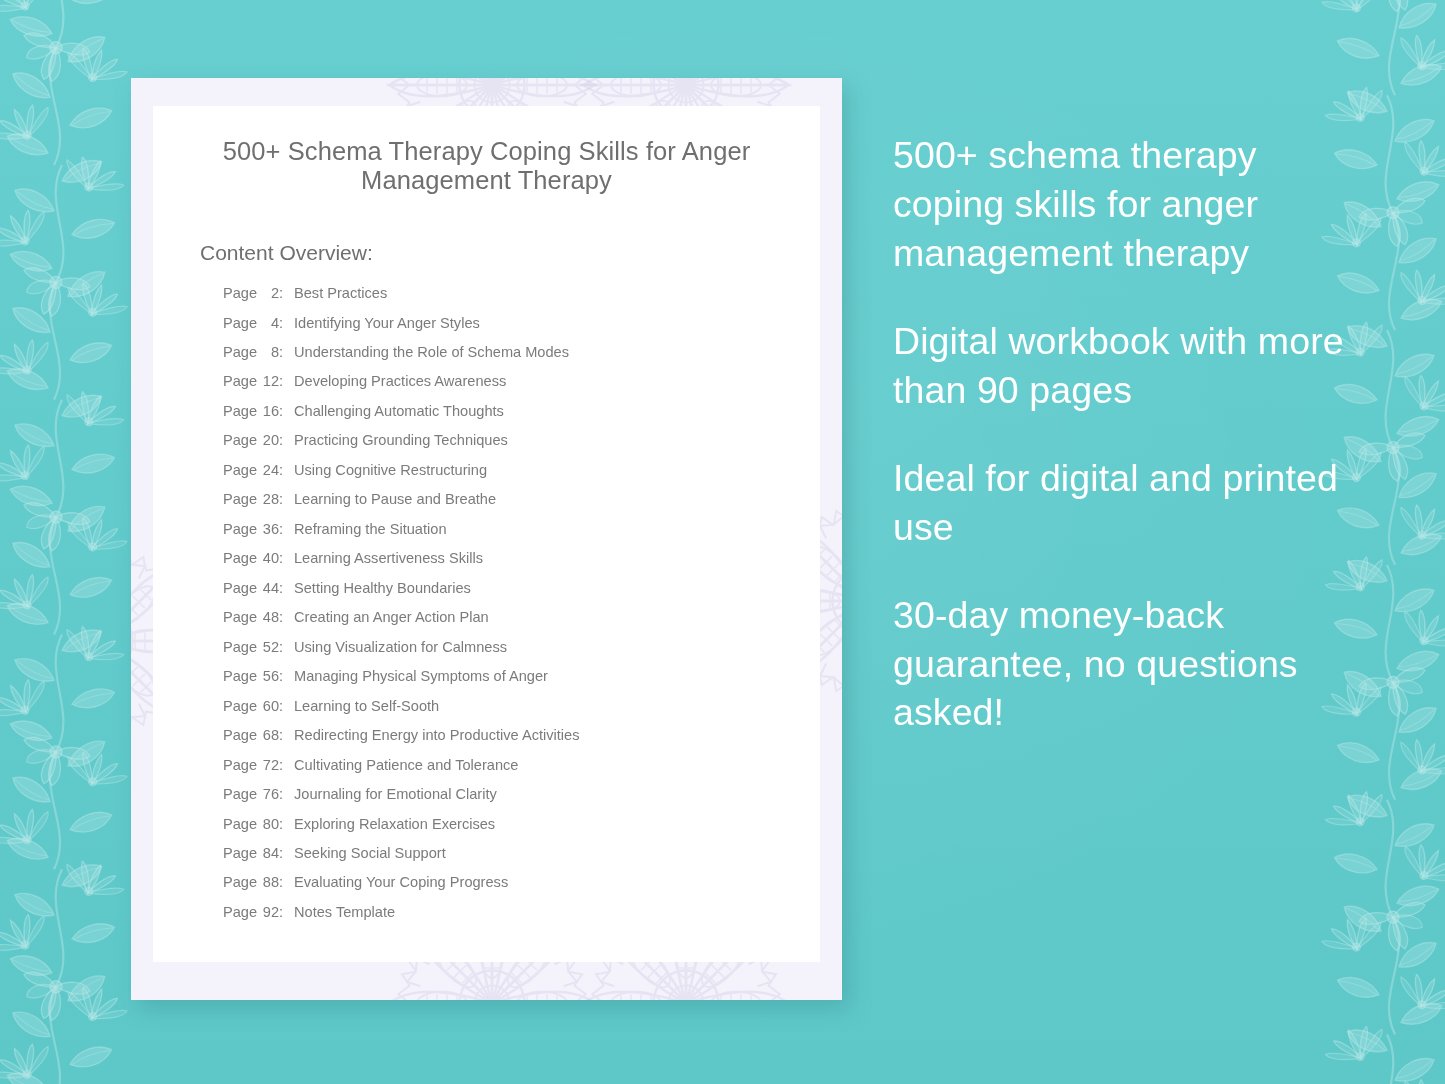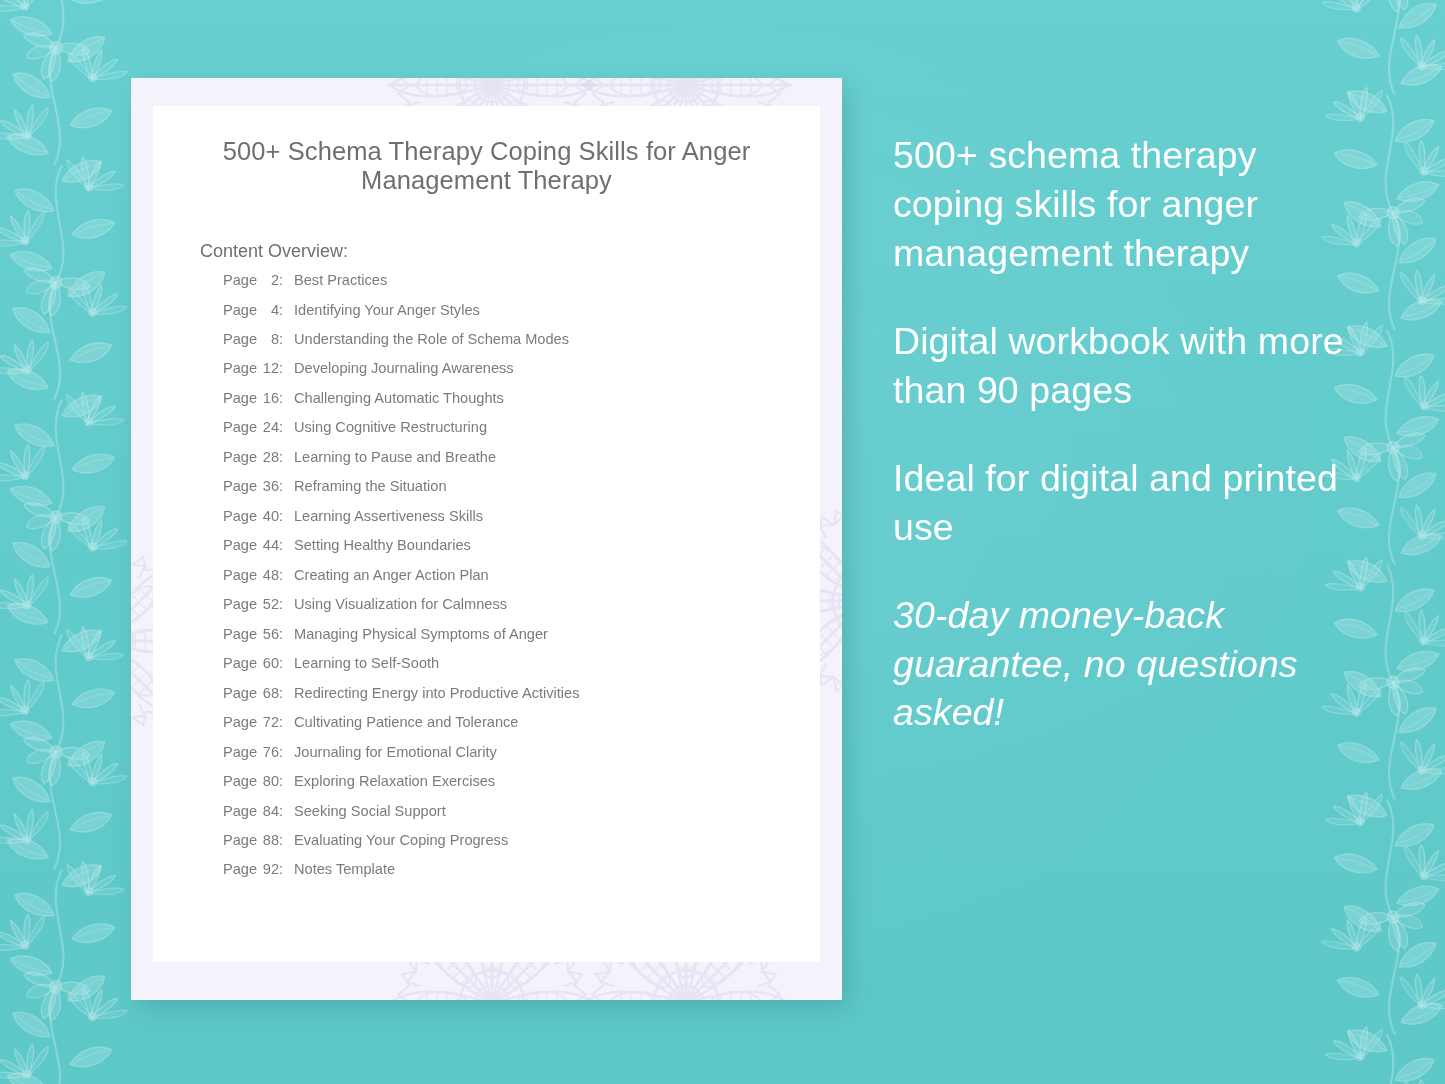--- a/index.html
+++ b/index.html
@@ -80,26 +80,26 @@
     margin:31px 60px 0 60px;
     text-align:center;
     font-size:25.5px;
     line-height:1.15;
     font-weight:400;
     color:#6f6f6f;
     letter-spacing:.1px;
   }
   #overview-label{
     margin:45px 0 0 47px;
-    font-size:18px;
+    font-size:21px;
     color:#6f6f6f;
     font-weight:400;
   }
   #toc{
-    margin:4px 0 0 70px;
+    margin:14px 0 0 70px;
     list-style:none;
   }
   #toc li{
     display:flex;
     align-items:baseline;
     font-size:14.6px;
     color:#7b7b7b;
     line-height:1;
     padding:7.45px 0;
     white-space:nowrap;
@@ -123,21 +123,21 @@
     width:452px;
   }
   .promo-line{
     color:#ffffff;
     font-size:37.5px;
     line-height:1.305;
     font-weight:400;
     margin-bottom:39px;
     letter-spacing:.1px;
   }
-  .promo-line:last-child{ margin-bottom:4px;font-style:italic; }
+  .promo-line:last-child{ margin-bottom:4px; }
 </style>
 </head>
 <body>
 
 <div id="bg-base"></div>
 <div id="bg-sheen"></div>
 
 <div class="vine-band left">
   <svg viewBox="0 0 150 1150" preserveAspectRatio="none" aria-hidden="true">
     <defs>
@@ -316,25 +316,29 @@
         <li>
           <span class="toc-page"><span>Page</span>&nbsp;<span class="pn">4:</span></span>
           <span class="toc-title">Identifying Your Anger Styles</span>
         </li>
         <li>
           <span class="toc-page"><span>Page</span>&nbsp;<span class="pn">8:</span></span>
           <span class="toc-title">Understanding the Role of Schema Modes</span>
         </li>
         <li>
           <span class="toc-page"><span>Page</span>&nbsp;<span class="pn">12:</span></span>
-          <span class="toc-title">Developing Journaling Awareness</span>
+          <span class="toc-title">Developing Practices Awareness</span>
         </li>
         <li>
           <span class="toc-page"><span>Page</span>&nbsp;<span class="pn">16:</span></span>
           <span class="toc-title">Challenging Automatic Thoughts</span>
+        </li>
+        <li>
+          <span class="toc-page"><span>Page</span>&nbsp;<span class="pn">20:</span></span>
+          <span class="toc-title">Practicing Grounding Techniques</span>
         </li>
         <li>
           <span class="toc-page"><span>Page</span>&nbsp;<span class="pn">24:</span></span>
           <span class="toc-title">Using Cognitive Restructuring</span>
         </li>
         <li>
           <span class="toc-page"><span>Page</span>&nbsp;<span class="pn">28:</span></span>
           <span class="toc-title">Learning to Pause and Breathe</span>
         </li>
         <li>

